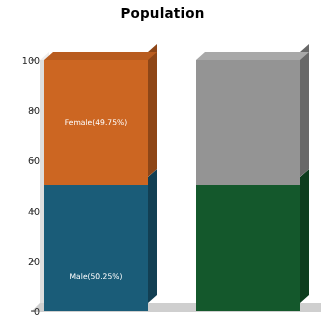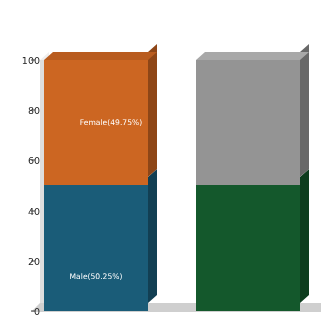--- a/index.html
+++ b/index.html
@@ -103,20 +103,21 @@
     white-space: nowrap;
     transform: translate(-50%, -50%);
     pointer-events: none;
   }
 </style>
 </head>
 <body>
 
 <div id="chart-root">
 
+  <div id="chart-title">Population</div>
 
   <div id="plot">
 
     <div id="back-wall-top"></div>
     <div id="back-wall-face"></div>
     <div id="floor-left-wedge"></div>
     <div id="floor"></div>
 
     <div id="ytick-group">
         <div class="ytick-label" style="top: 311px;">0</div>
@@ -143,17 +144,17 @@
         <div class="bar-group" style="left: 196px; width: 113px;">
           <div style="position: absolute; left: 104px; top: 176.873px; width: 9px; height: 126.127px; background: rgb(14, 61, 30); transform: skewY(-41.6deg); transform-origin: left top;"></div>
           <div class="seg-front" style="top: 184.873px; width: 104px; height: 126.127px; background: rgb(20, 88, 44);"></div>
           <div style="position: absolute; left: 104px; top: 52px; width: 9px; height: 124.873px; background: rgb(104, 104, 104); transform: skewY(-41.6deg); transform-origin: left top;"></div>
           <div style="position: absolute; left: 0px; top: 52px; width: 104px; height: 8px; background: rgb(168, 168, 168); transform: skewX(-48.4deg); transform-origin: left bottom;"></div>
           <div class="seg-front" style="top: 60px; width: 104px; height: 124.873px; background: rgb(148, 148, 148);"></div>
         </div>
       </div>
     <div id="labels-layer">
         <div class="bar-label" style="left: 96px; top: 247.936px; margin-top: 28px;">Male(50.25%)</div>
-        <div class="bar-label" style="left: 111px; top: 122.436px;">Female(49.75%)</div>
+        <div class="bar-label" style="left: 96px; top: 122.436px;">Female(49.75%)</div>
       </div>
 
   </div>
 </div>
 
 </body></html>

